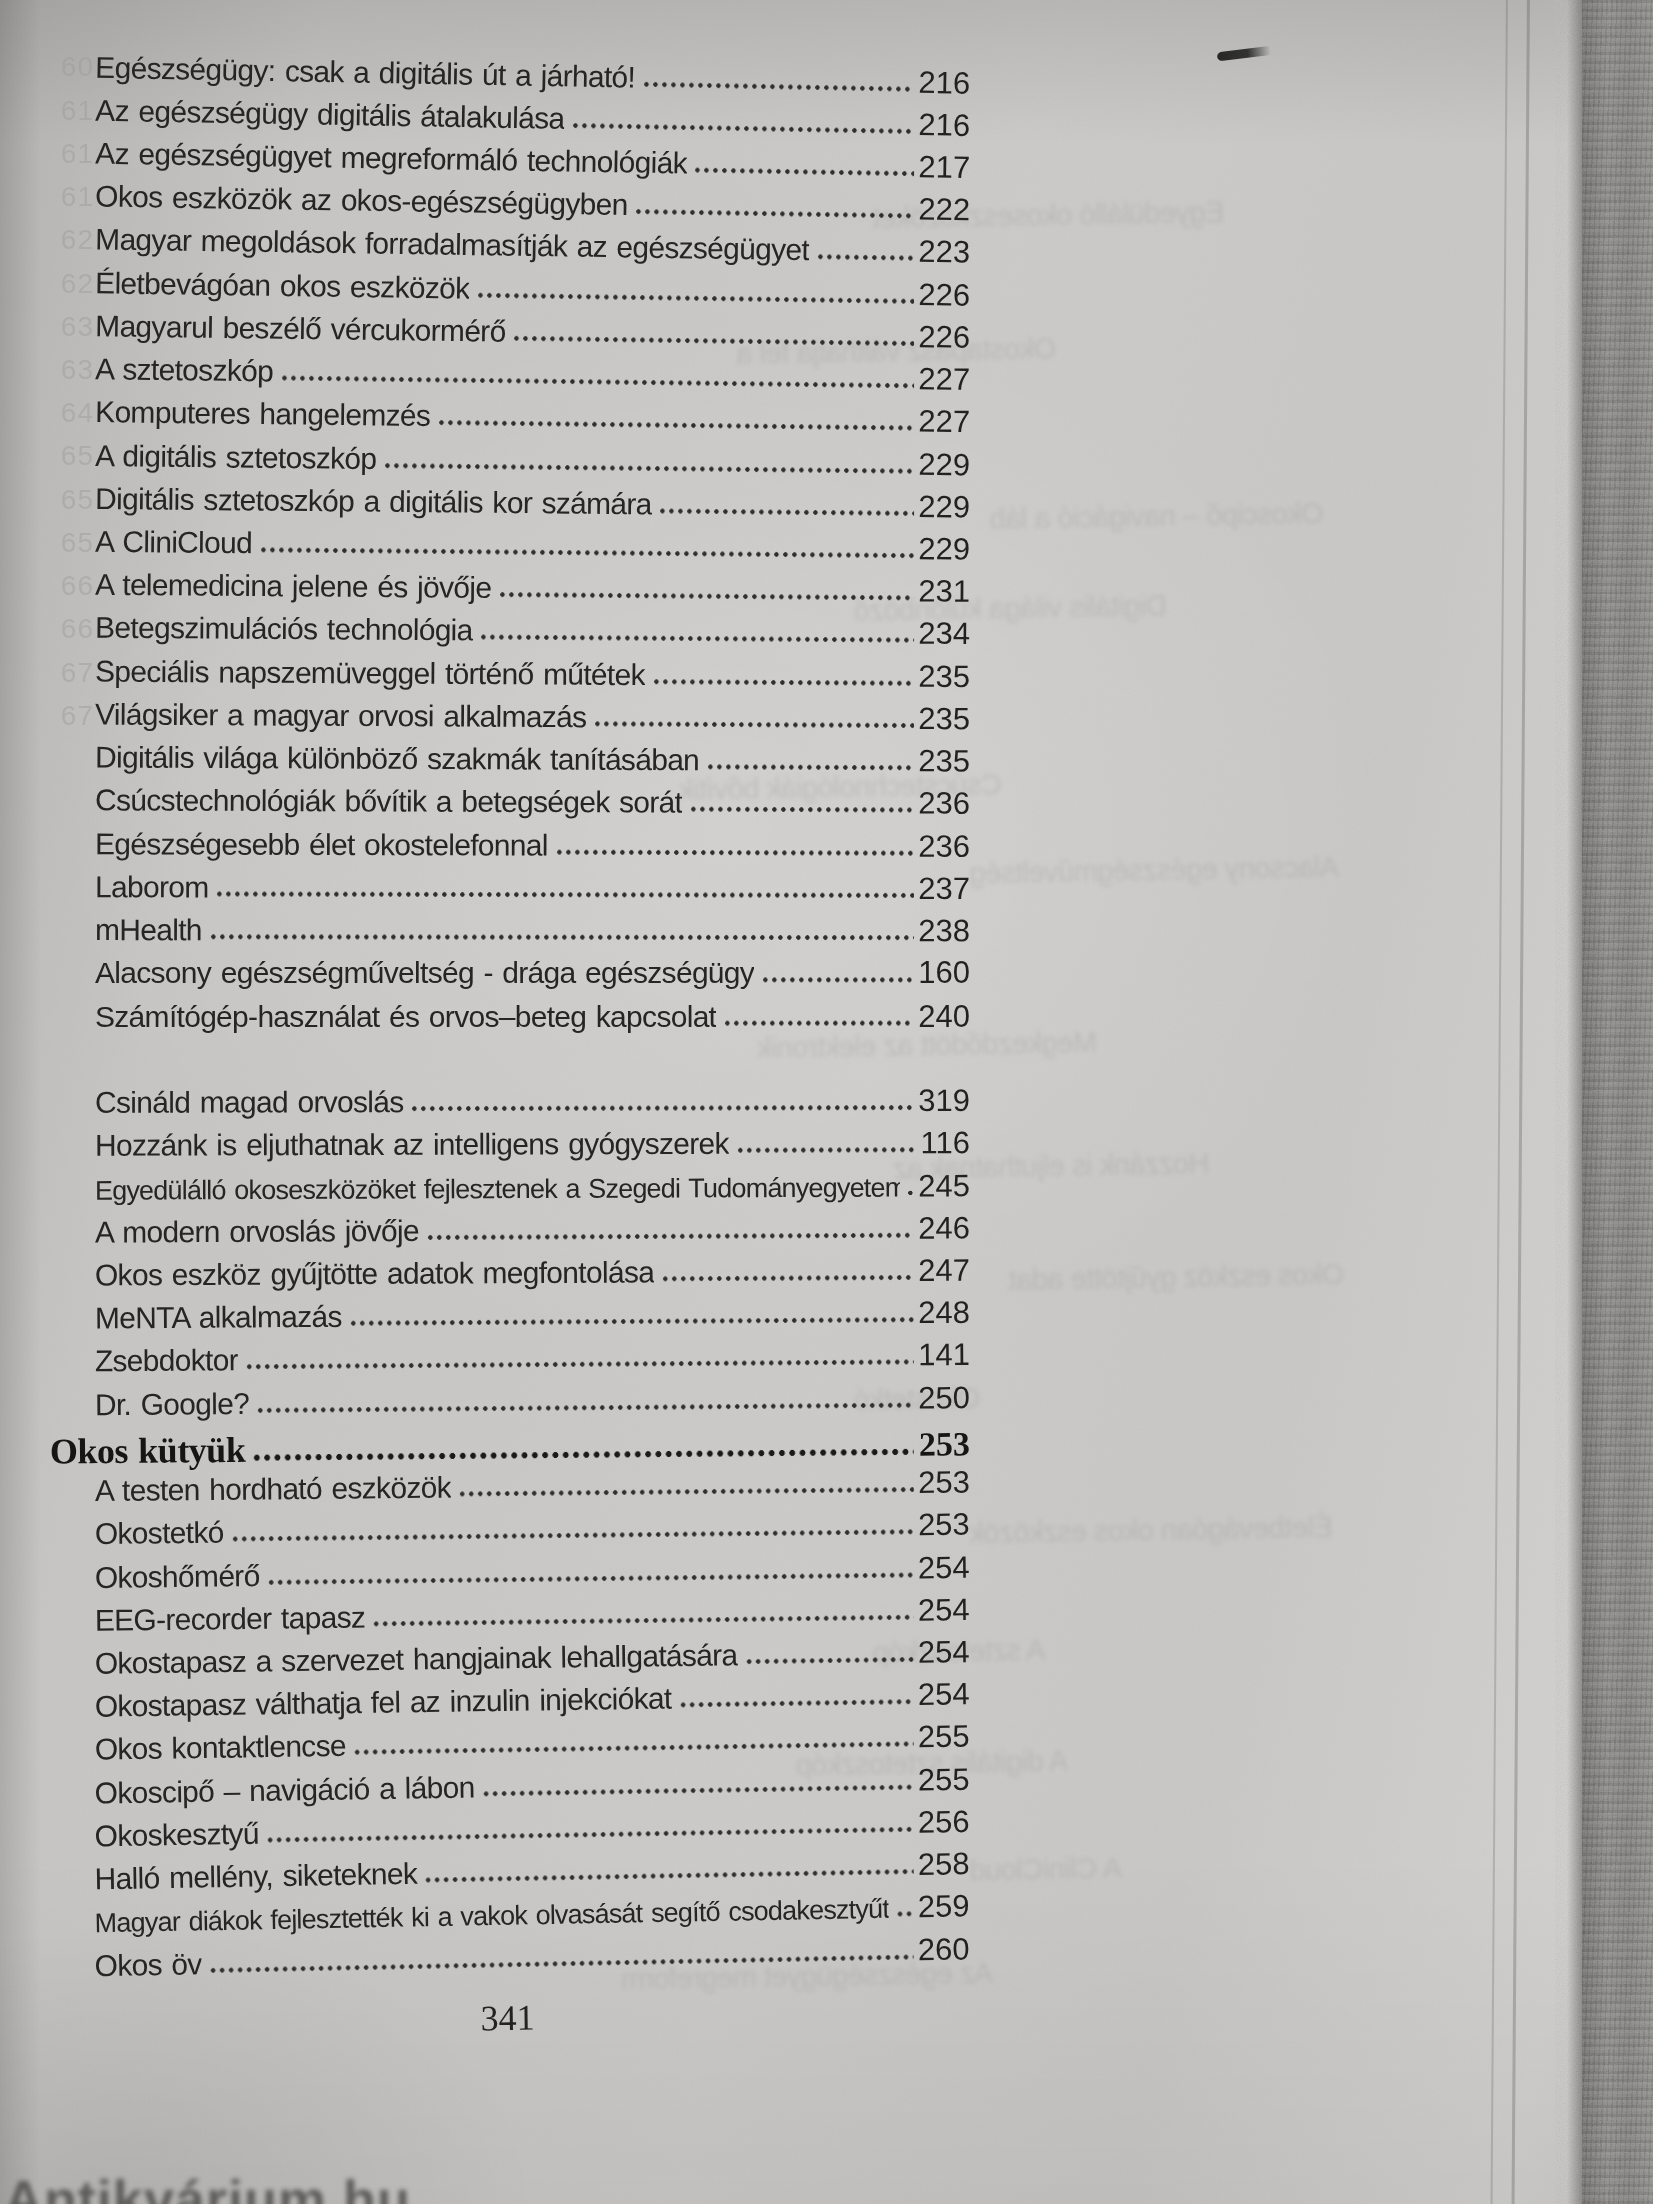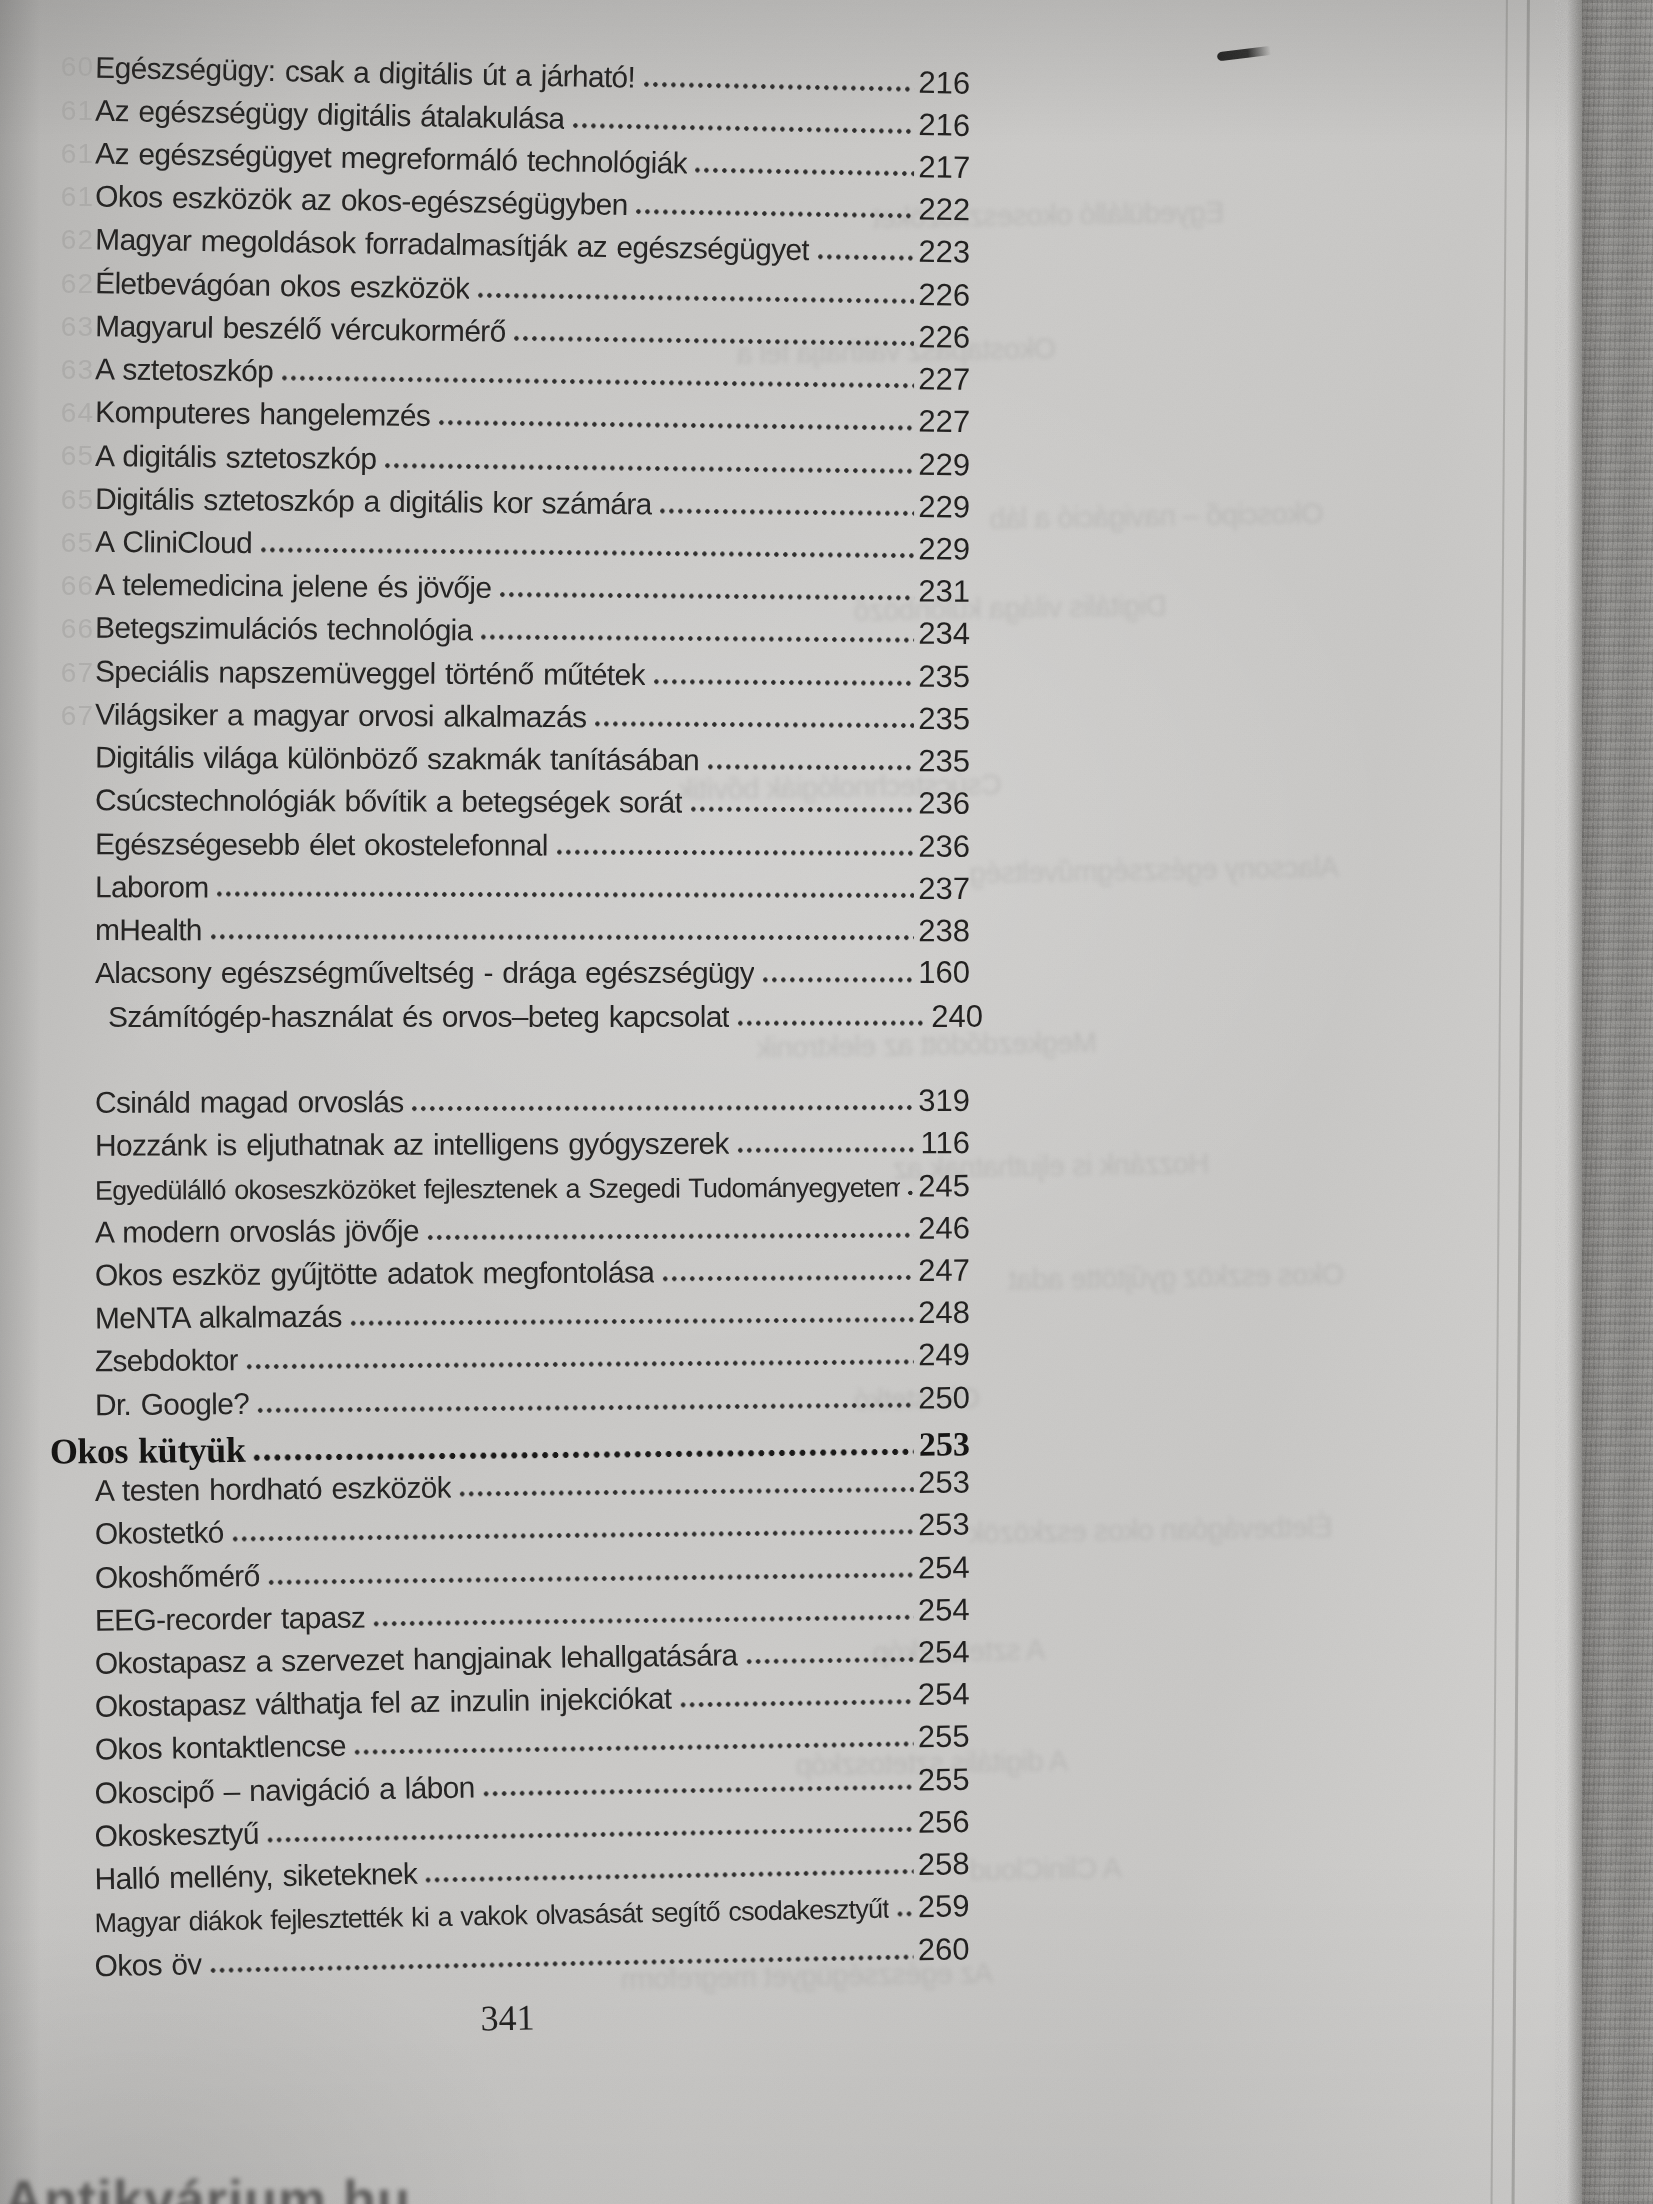--- a/index.html
+++ b/index.html
@@ -199,21 +199,21 @@
       <div class="row" style="top: 913px; transform: rotate(0.073deg);">
         <span class="row-title">mHealth</span>
         <div class="leader"></div>
         <span class="row-num">238</span>
       </div>
       <div class="row" style="top: 956px; transform: rotate(0.024deg);">
         <span class="row-title">Alacsony egészségműveltség - drága egészségügy</span>
         <div class="leader"></div>
         <span class="row-num">160</span>
       </div>
-      <div class="row" style="top: 1000px; transform: rotate(-0.025deg); margin-left: 13px;">
+      <div class="row" style="top: 1000px; transform: rotate(-0.025deg);">
         <span class="row-title">Számítógép-használat és orvos–beteg kapcsolat</span>
         <div class="leader"></div>
         <span class="row-num">240</span>
       </div>
       <div class="row" style="top: 1086px; transform: rotate(-0.123deg);">
         <span class="row-title">Csináld magad orvoslás</span>
         <div class="leader"></div>
         <span class="row-num">319</span>
       </div>
       <div class="row" style="top: 1129px; transform: rotate(-0.172deg);">
@@ -237,21 +237,21 @@
         <span class="row-num">247</span>
       </div>
       <div class="row" style="top: 1302px; transform: rotate(-0.367deg);">
         <span class="row-title">MeNTA alkalmazás</span>
         <div class="leader"></div>
         <span class="row-num">248</span>
       </div>
       <div class="row" style="top: 1345px; transform: rotate(-0.416deg);">
         <span class="row-title">Zsebdoktor</span>
         <div class="leader"></div>
-        <span class="row-num">249</span>
+        <span class="row-num">141</span>
       </div>
       <div class="row" style="top: 1389px; transform: rotate(-0.465deg);">
         <span class="row-title">Dr. Google?</span>
         <div class="leader"></div>
         <span class="row-num">250</span>
       </div>
       <div class="row heading" style="top: 1432px; transform: rotate(-0.514deg);">
         <span class="row-title">Okos kütyük</span>
         <div class="leader"></div>
         <span class="row-num">253</span>

